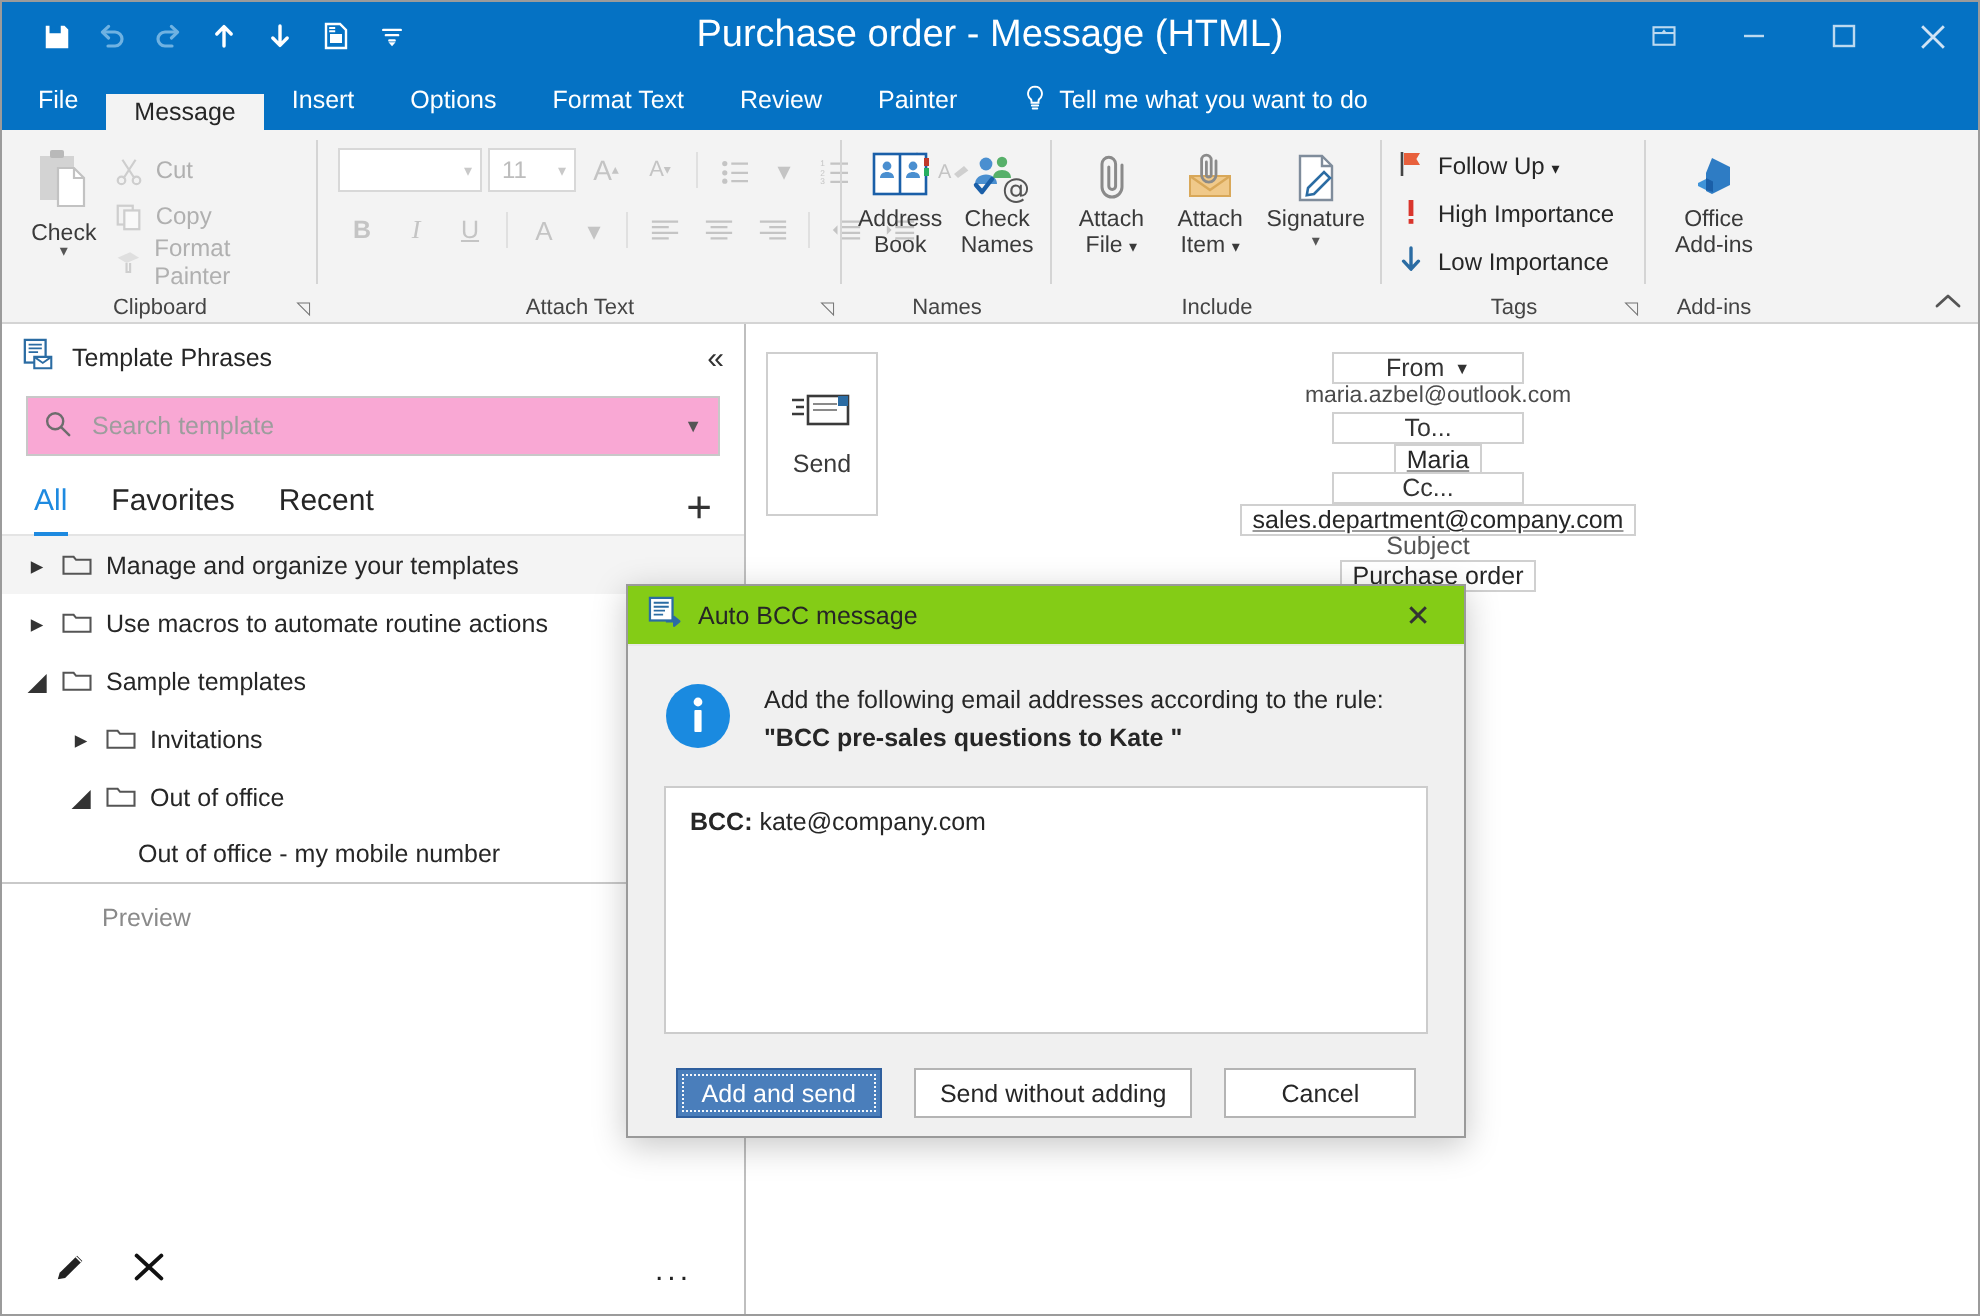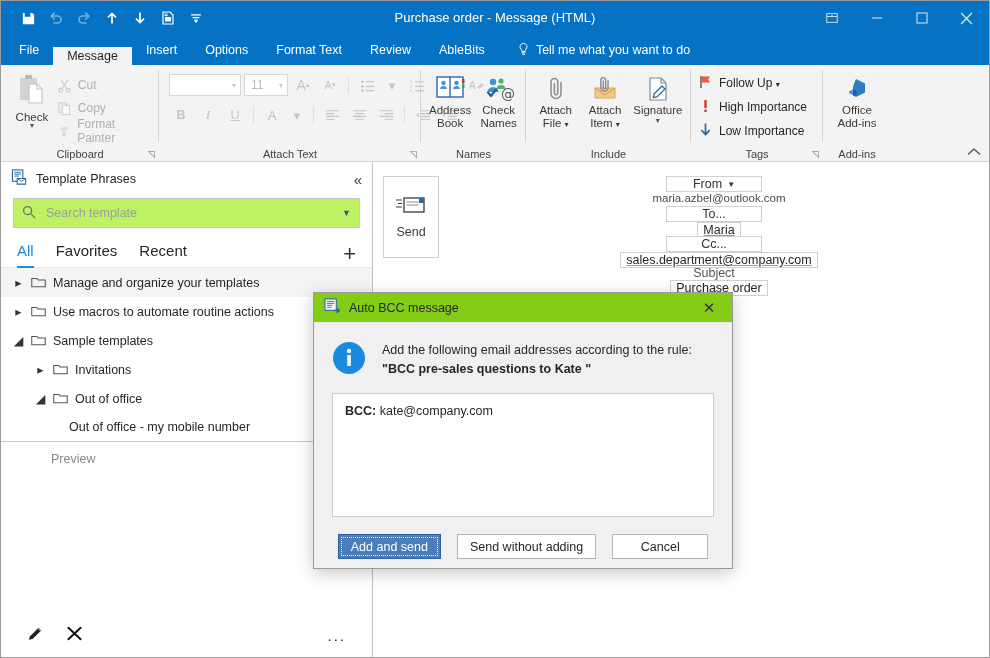--- a/index.html
+++ b/index.html
@@ -28,21 +28,21 @@
   }
   .qat { display: flex; align-items: center; gap: 2px; padding-left: 14px; }
   .qat-btn {
     width: 26px; height: 26px; display: flex; align-items: center; justify-content: center;
     color: #ffffff;
   }
   .qat-btn.dim { color: #6fb2e2; }
   .qat-btn svg { display:block; }
   .win-title {
     position: absolute; left: 0; right: 0; text-align: center;
-    color: #fff; font-size: 13px; line-height: 34px; pointer-events: none;
+    color: #fff; font-size: 19px; line-height: 34px; pointer-events: none;
   }
   .win-ctrls {
     margin-left: auto; display: flex; align-items: center; height: 34px;
     position: relative; z-index: 2;
   }
   .win-ctrls div {
     width: 45px; height: 34px; display:flex; align-items:center; justify-content:center;
     color: #bcd9f0;
   }
   .win-ctrls div.close { color:#cfe3f5; }
@@ -130,21 +130,21 @@
   .sidebar {
     width: 372px; background:#fff; border-right:1px solid #bfbfbf;
     display:flex; flex-direction:column; position:relative;
   }
   .sb-head {
     height:34px; display:flex; align-items:center; padding:0 10px; gap:8px;
   }
   .sb-head .ttl { font-size:12.5px; color:#262626; }
   .sb-head .collapse { margin-left:auto; color:#333; font-size:15px; line-height:1;}
   .sb-search {
-    margin: 2px 12px 0 12px; height:30px; border:1px solid #c8c8c8; background:#bef264;
+    margin: 2px 12px 0 12px; height:30px; border:1px solid #c8c8c8; background:#f9a8d4;
     display:flex; align-items:center; gap:8px; padding:0 8px;
   }
   .sb-search input {
     border:none; outline:none; flex:1; font-family:inherit; font-size:12.5px; color:#555;
     background:transparent;
   }
   .sb-search input::placeholder { color:#9d9d9d; }
   .sb-tabs {
     display:flex; align-items:flex-end; gap:22px; padding: 14px 16px 0 16px;
     border-bottom:1px solid #e4e4e4; position:relative;
@@ -303,21 +303,21 @@
     </div>
   </div>
 
   <div class="ribbon-tabs">
     <div class="rtab">File</div>
     <div class="rtab active">Message</div>
     <div class="rtab">Insert</div>
     <div class="rtab">Options</div>
     <div class="rtab">Format Text</div>
     <div class="rtab">Review</div>
-    <div class="rtab">AbleBits</div>
+    <div class="rtab">Painter</div>
     <div class="rtab tellme">
       <span class="bulb">
         <svg width="13" height="14" viewBox="0 0 14 16">
             <path d="M7 1.5a4 4 0 0 1 2.6 7A1.6 1.6 0 0 0 9 9.8v.9H5v-.9a1.6 1.6 0 0 0-.6-1.3A4 4 0 0 1 7 1.5z" fill="none" stroke="#fff" stroke-width="1.1"></path>
             <path d="M5.2 12.3h3.6M5.7 14h2.6" stroke="#fff" stroke-width="1.1" stroke-linecap="round"></path>
           </svg>
       </span>
       <span>Tell me what you want to do</span>
     </div>
   </div>

